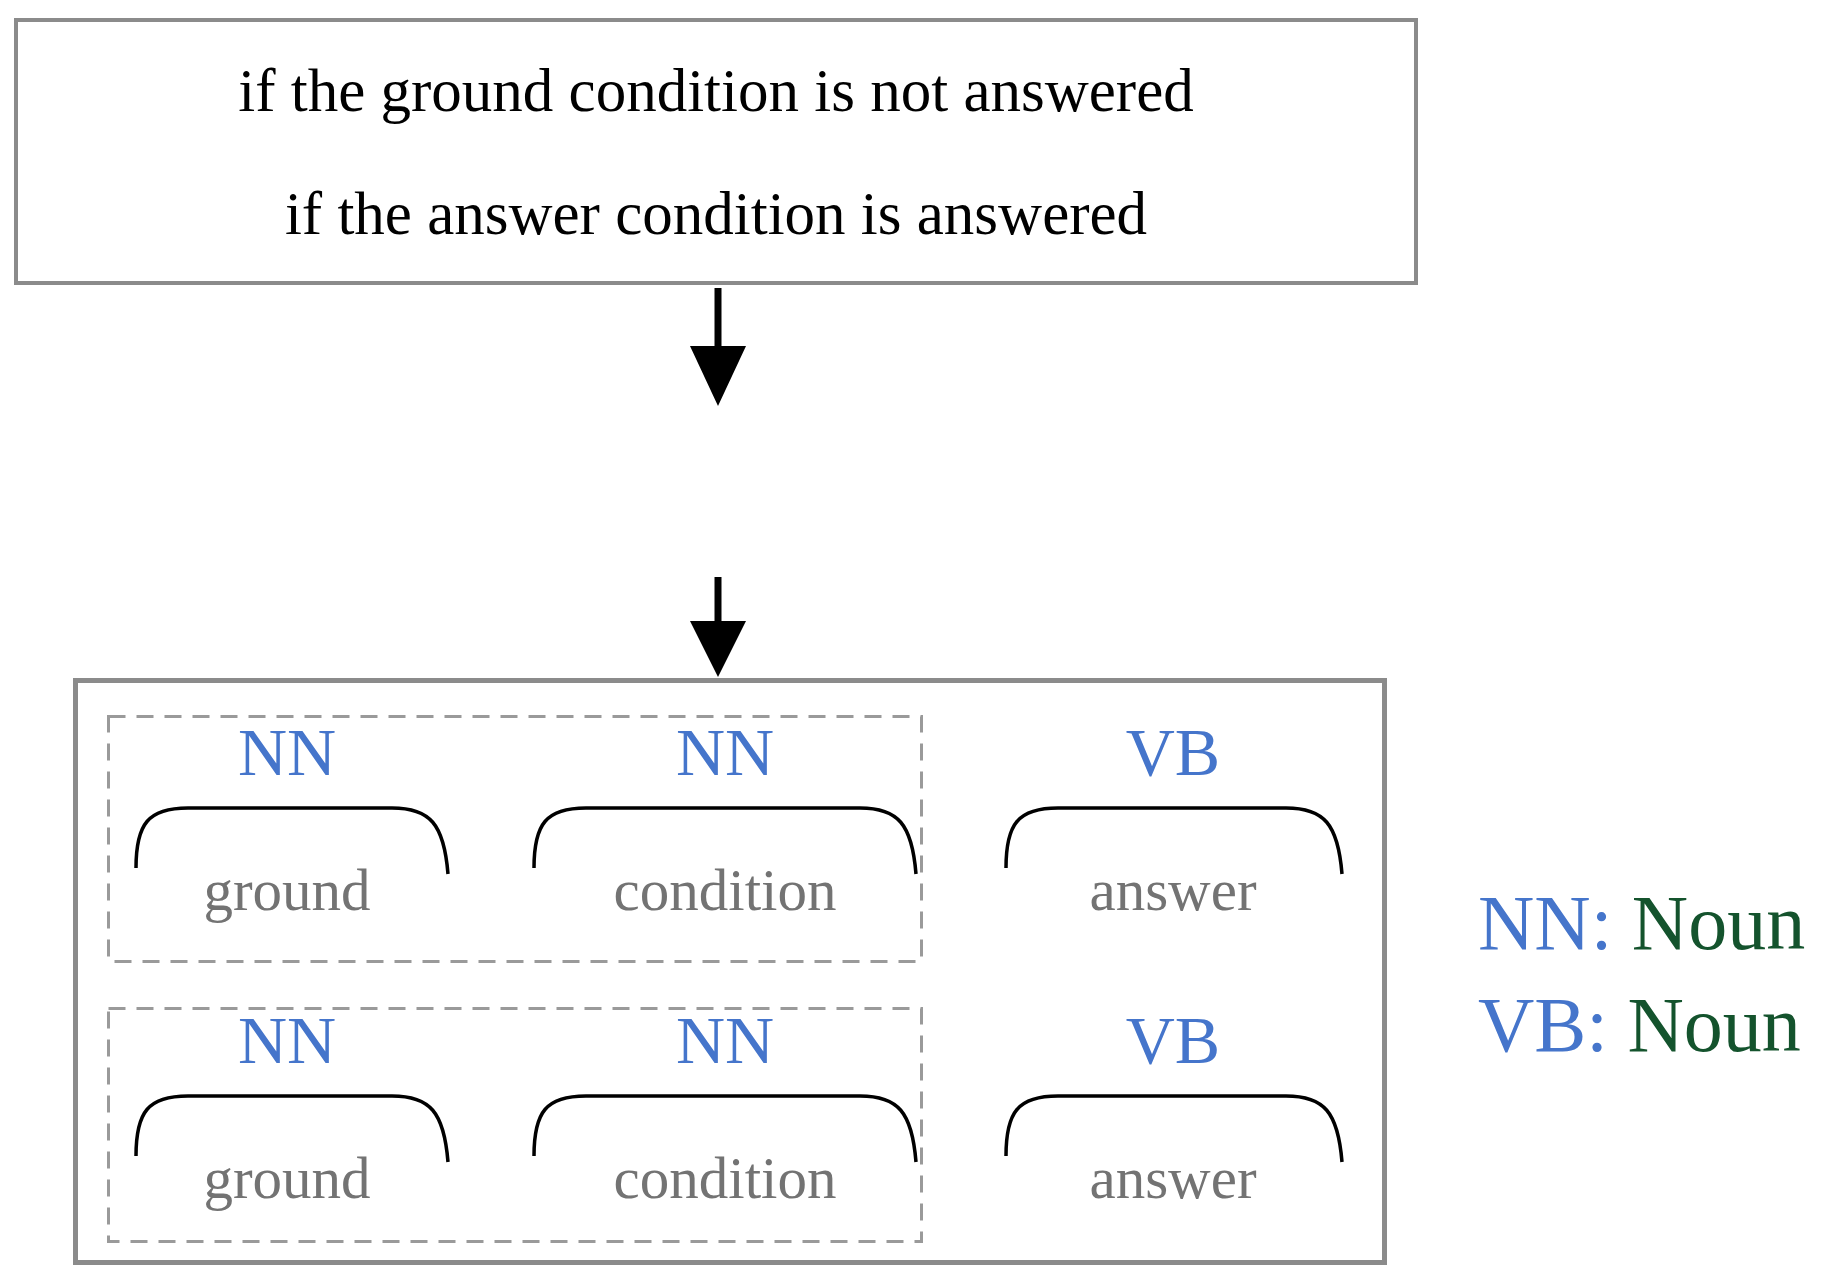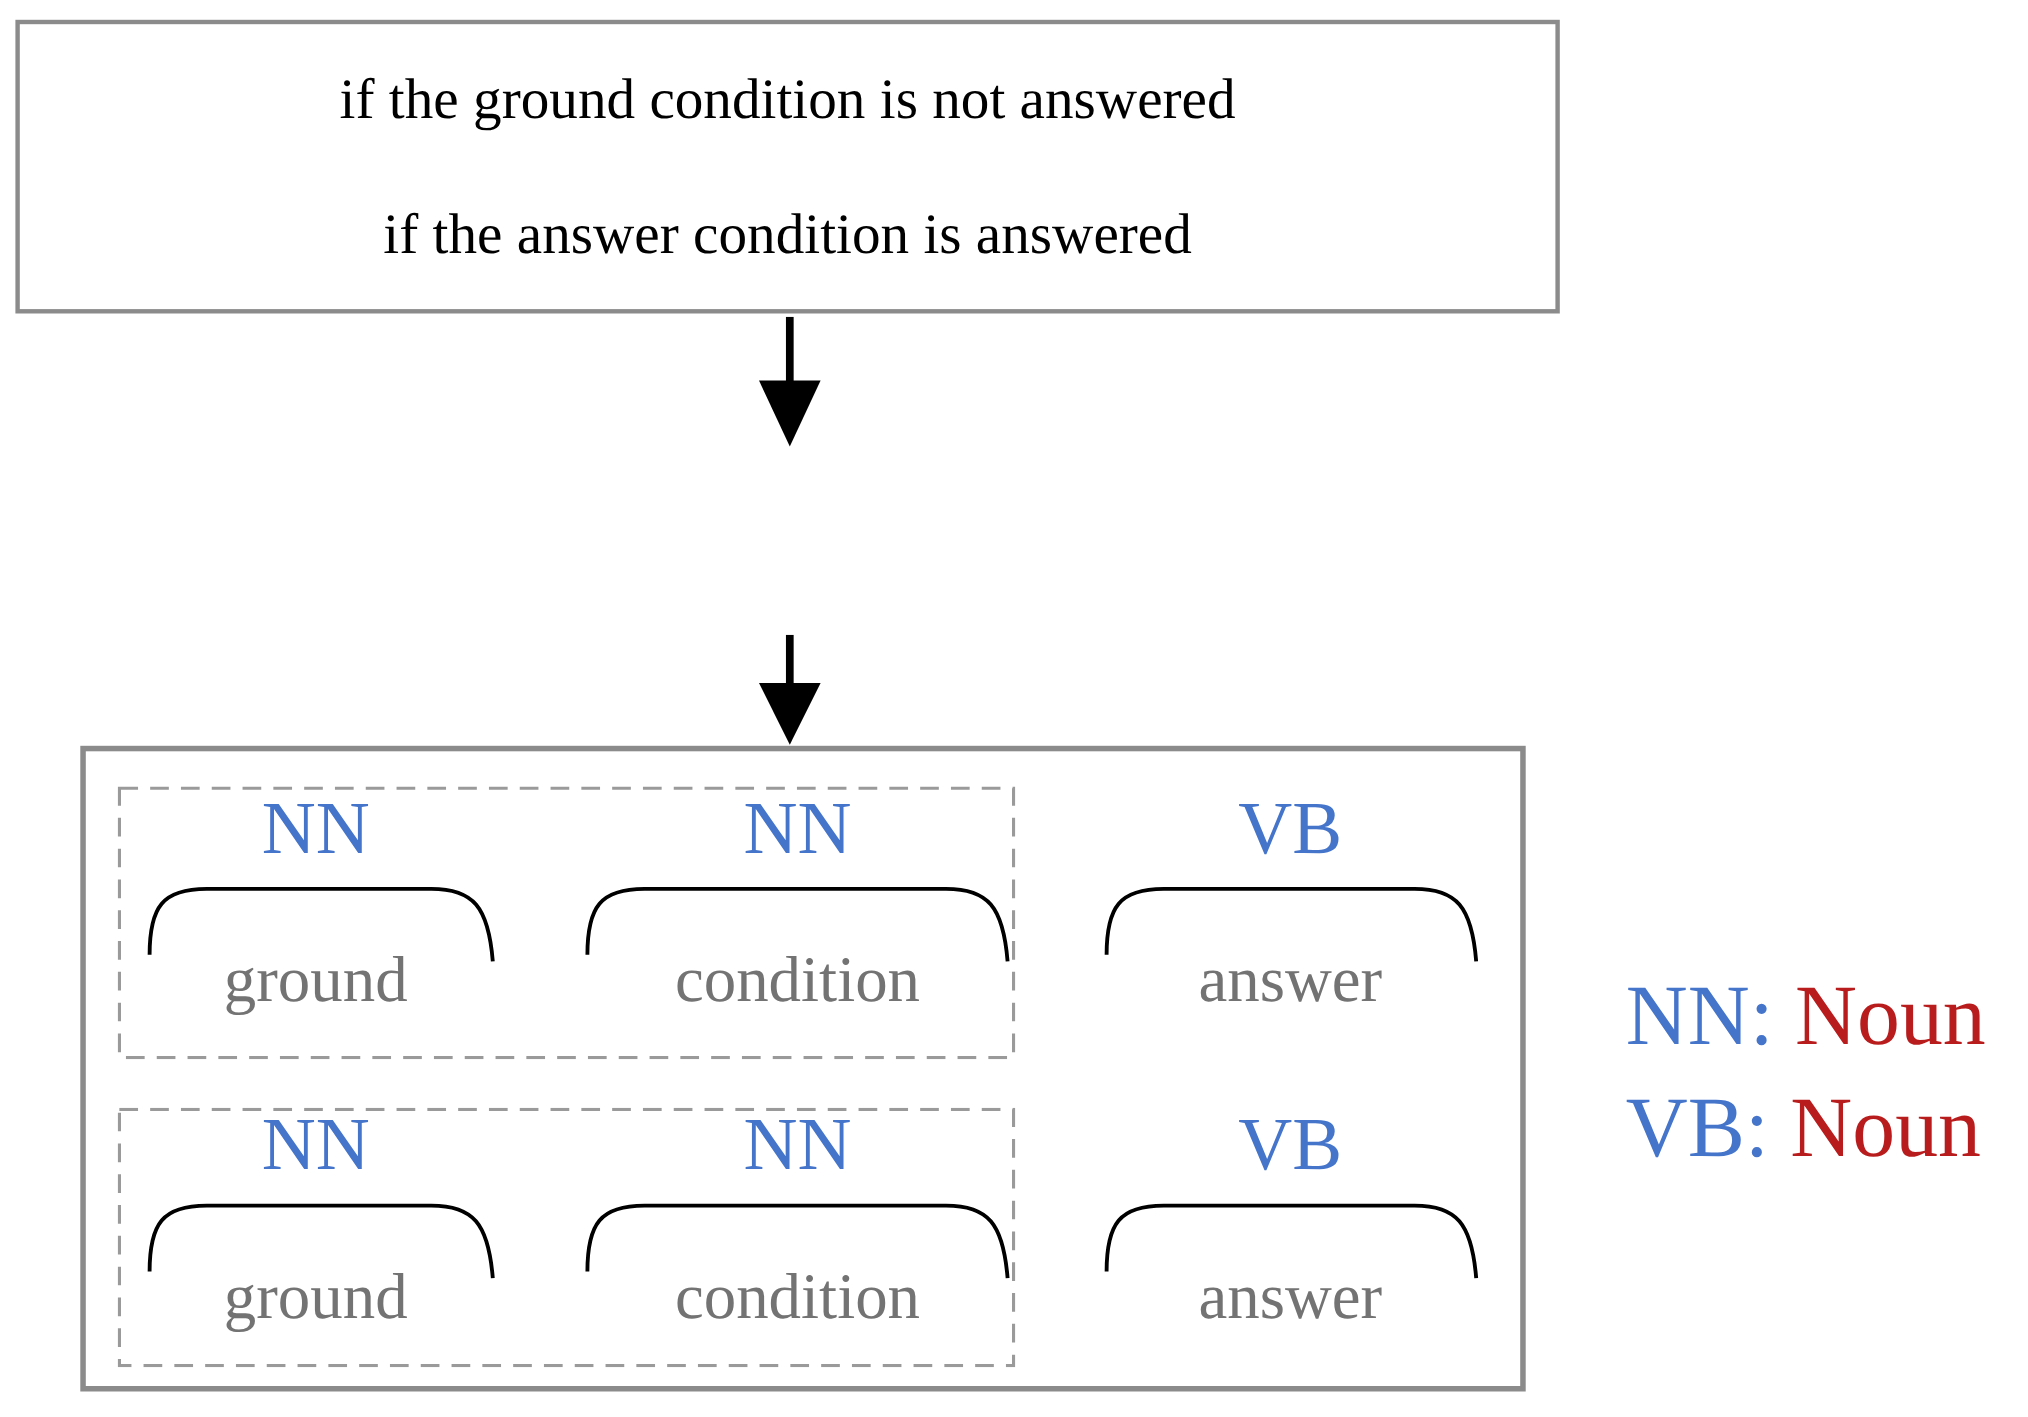--- a/index.html
+++ b/index.html
@@ -12,21 +12,21 @@
     overflow:hidden;
   }
   .box{position:absolute;background:#fff;box-sizing:border-box;}
   .solid-border{border:4px solid var(--border-gray,#8B8B8B);}
 
   .source-box{
     left:14px;top:18px;width:1404px;height:267px;
     display:flex;flex-direction:column;justify-content:center;align-items:center;
     gap:18px;
   }
-  .source-line{font-size:52px;line-height:105px;white-space:nowrap;text-align:left;}
+  .source-line{font-size:61px;line-height:105px;white-space:nowrap;text-align:left;}
 
   .process-box{
     left:416px;top:406px;width:602px;height:172px;
     display:flex;justify-content:center;align-items:center;
   }
   .process-label{font-size:78px;white-space:nowrap;}
 
   .result-box{
     left:73px;top:678px;width:1314px;height:587px;
     border:5px solid var(--border-gray,#8B8B8B);
@@ -47,21 +47,21 @@
     font-size:59px;line-height:100px;
     text-align:center;white-space:nowrap;color:#737373;
   }
 
   .legend{
     position:absolute;left:1478px;top:872px;width:366px;
     font-size:78px;line-height:102px;white-space:nowrap;
   }
   .legend-row{display:block;}
   .legend-tag{color:var(--tag-blue,#4575CB);}
-  .legend-label{color:#b91c1c;}
+  .legend-label{color:#14532d;}
 </style>
 </head>
 <body>
 
 <div class="canvas">
 
   <div class="box solid-border source-box">
     <div class="source-line">if the ground condition is not answered</div>
     <div class="source-line">if the answer condition is answered</div>
   </div>

